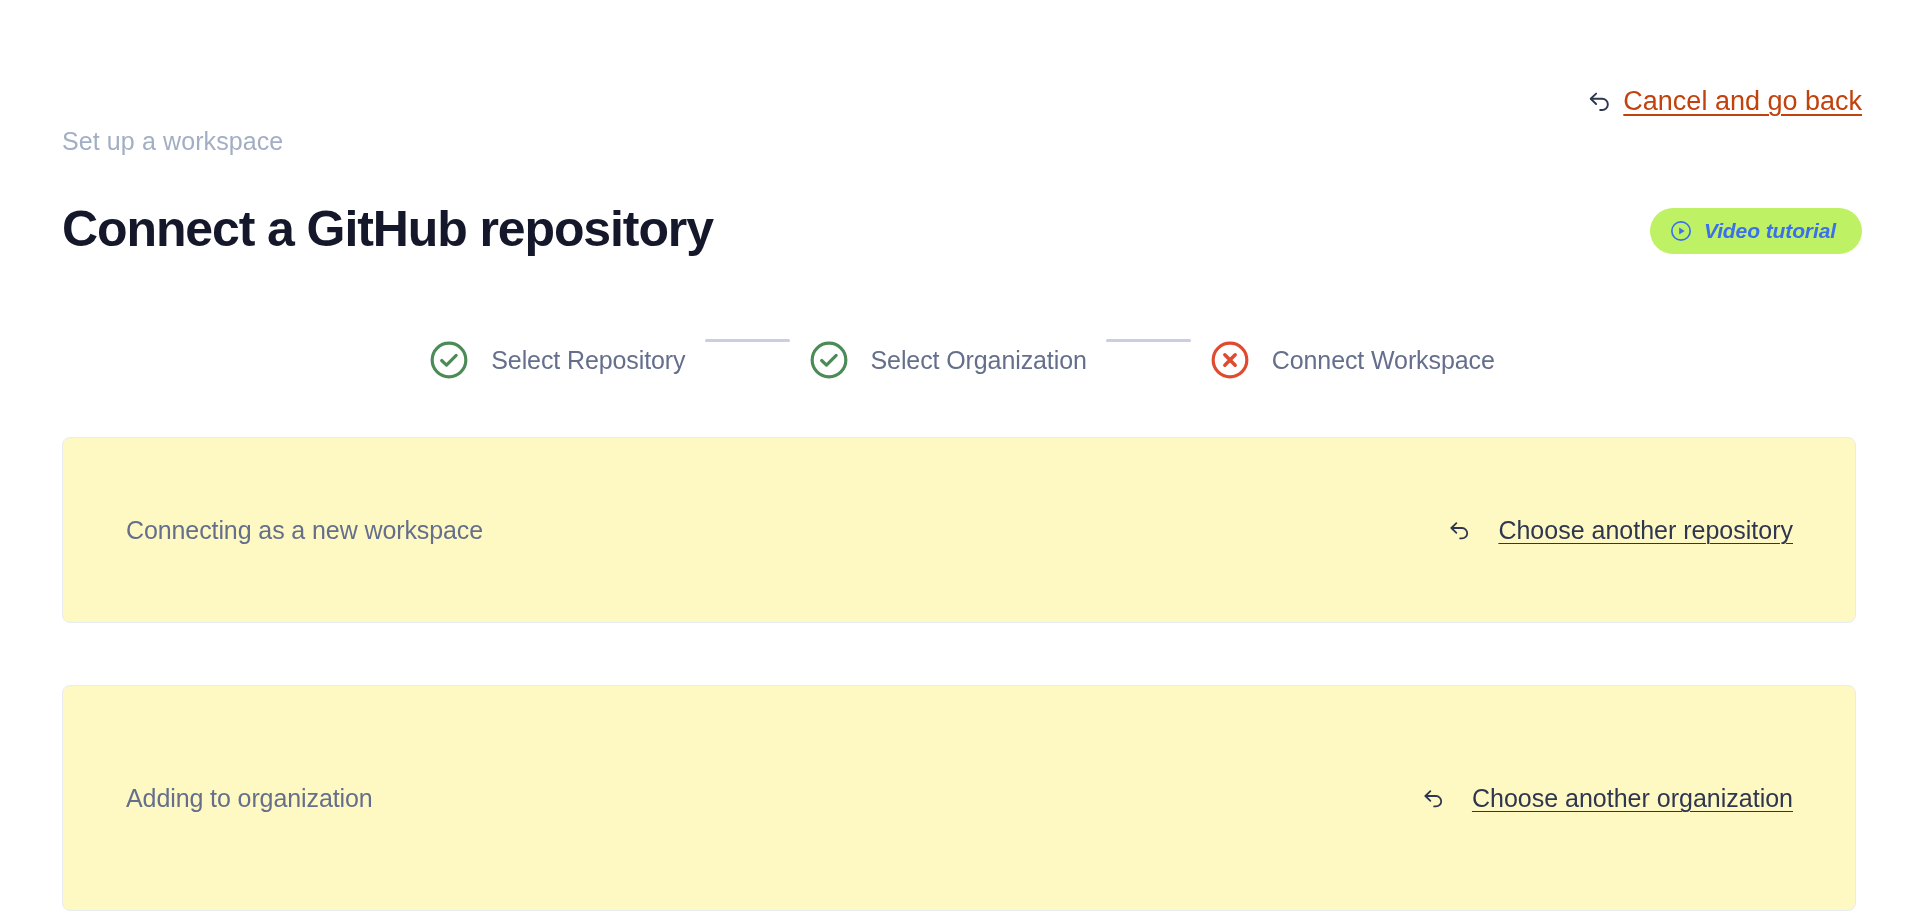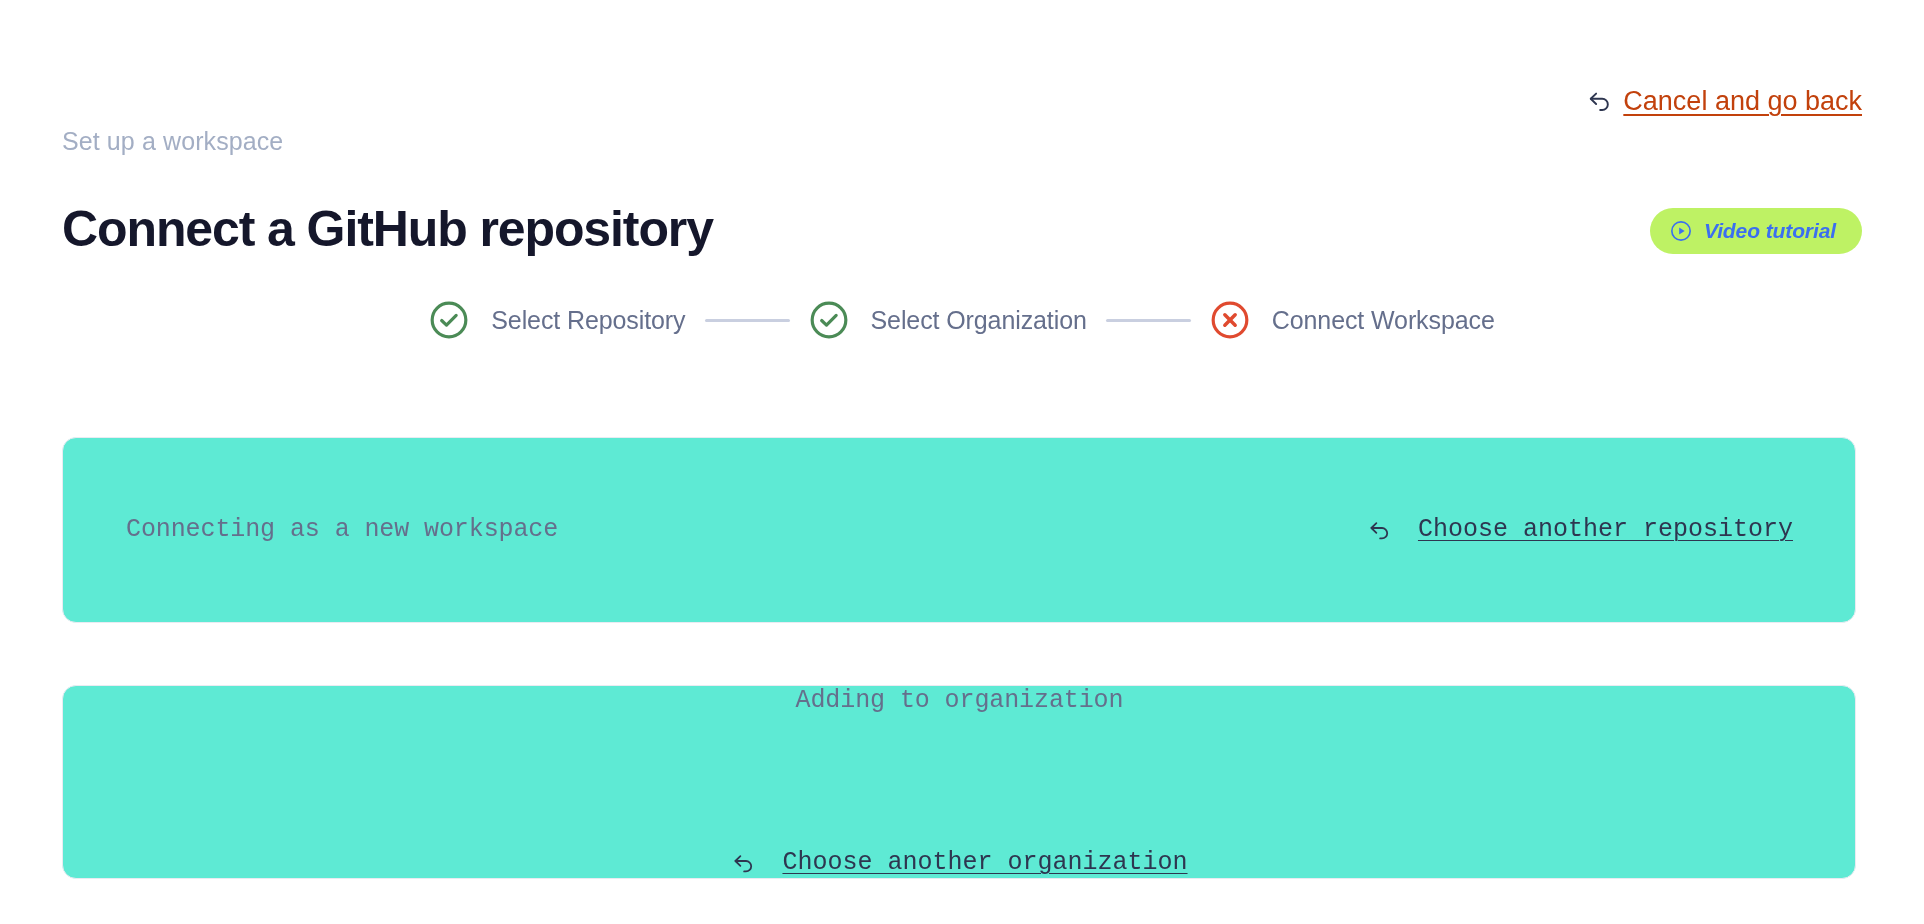--- a/index.html
+++ b/index.html
@@ -113,20 +113,21 @@
     top: 300px;
     display: flex;
     align-items: center;
     justify-content: center;
     gap: 0px;
   }
   .step {
     display: inline-flex;
     align-items: center;
     gap: 22px;
+    margin-top: 40px;
   }
   .step-icon {
     width: 40px;
     height: 40px;
     flex: none;
     display: block;
   }
   .step-label {
     font-size: 25px;
     line-height: 30px;
@@ -141,32 +142,31 @@
     border-radius: 2px;
     margin: 0 19px;
     flex: none;
   }
 
   
   .card {
     position: absolute;
     left: 62px;
     right: 68px;
-    background: #5eead4;
+    background: #fef9c3;
     border: 1.5px solid #e9ebf2;
-    border-radius: 14px;
+    border-radius: 8px;
     box-sizing: border-box;
     display: flex;
     align-items: center;
     justify-content: space-between;
     padding: 0 62px 0 63px;
-    font-family: Liberation Mono, monospace;
   }
   #card-repository { top: 437px; height: 186px; }
-  #card-organization { top: 685px; height: 194px; flex-direction: column; }
+  #card-organization { top: 685px; height: 226px; }
 
   .card-info {
     display: flex;
     flex-direction: column;
     gap: 7px;
   }
   .card-caption {
     font-size: 25px;
     line-height: 30px;
     color: #656f8c;

